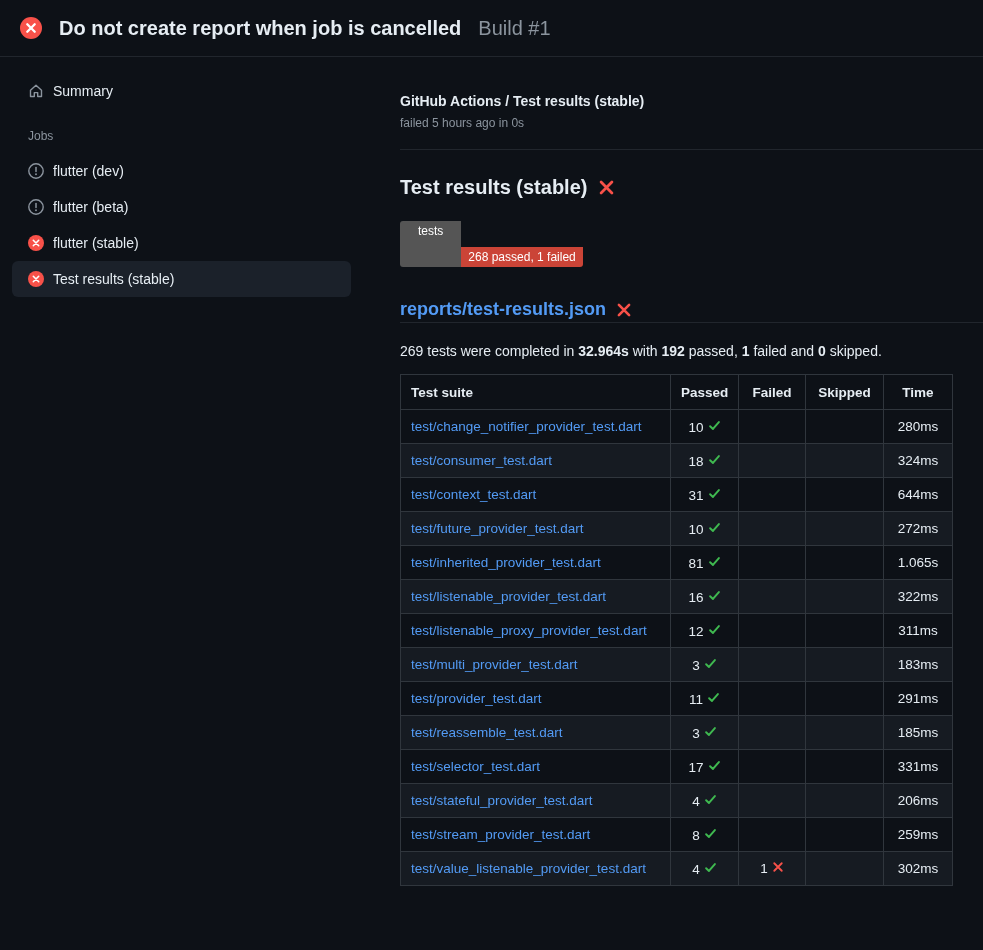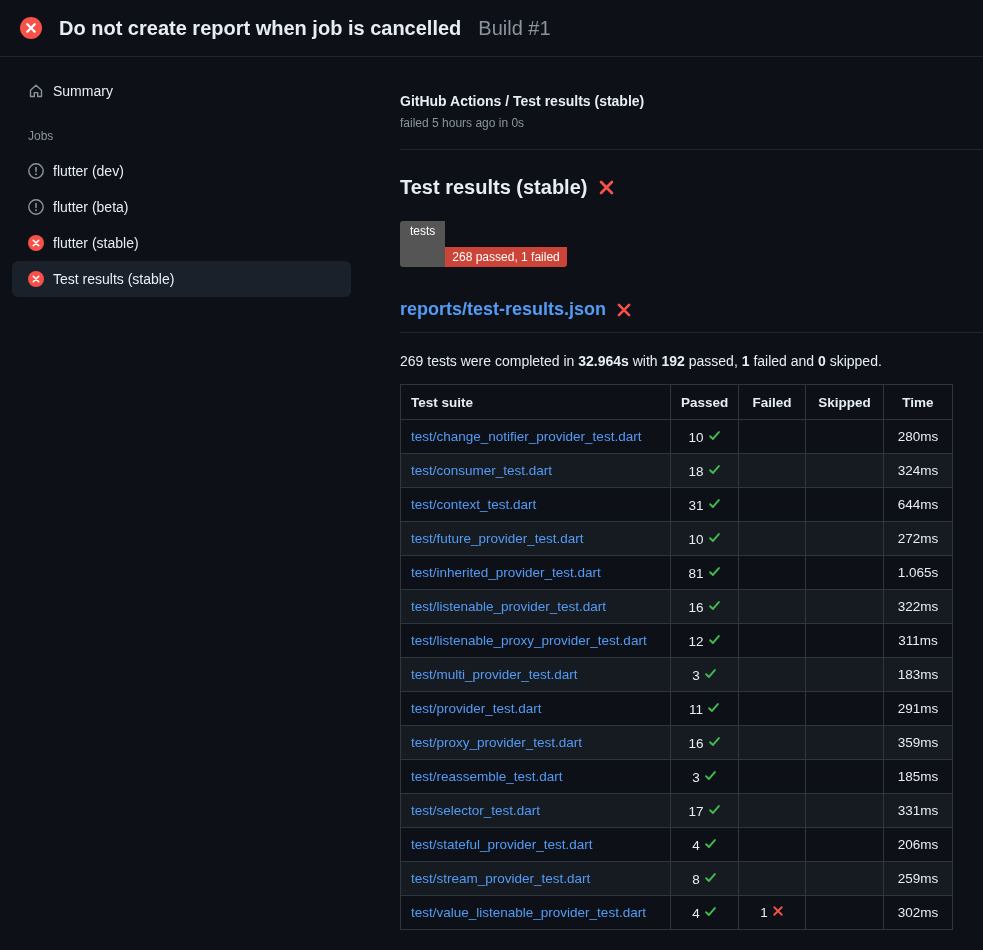--- a/index.html
+++ b/index.html
@@ -32,24 +32,24 @@
 
   .main { flex:1; padding:36px 0 0 20px; }
   .breadcrumb { font-size:14px; font-weight:700; }
   .run-meta { margin-top:7px; font-size:12px; color:#8b949e; }
   .divider { margin-top:19px; border-top:1px solid #21262d; }
   .section-title {
     margin:26px 0 0; font-size:20px; font-weight:700;
     display:flex; align-items:center; gap:11px;
   }
   .badge { margin-top:22px; display:inline-flex; font-size:12px; line-height:1; border-radius:3px; overflow:hidden; }
-  .badge-label { background:#555555; color:#ffffff; padding:4px 10px; }
+  .badge-label { background:#555555; color:#ffffff; padding:4px 18px; }
   .badge-value { background:#cb4437; color:#ffffff; padding:4px 7px;margin-top:26px; }
   .report-heading {
-    margin:32px 0 0; padding-bottom:12px; border-bottom:1px solid #21262d;
+    margin:32px 0 0; padding-bottom:2px; border-bottom:1px solid #21262d;
     font-size:18px; font-weight:700; display:flex; align-items:center; gap:10px;
   }
   .report-link { color:#539bf5; text-decoration:none; }
   .summary-line { margin:20px 0 0; font-size:14px; color:#e6edf3; }
   .summary-line b { font-weight:700; }
 
   .results-table {
     margin-top:15px; border-collapse:collapse; table-layout:fixed;
     width:552px; font-size:13.5px;
   }
@@ -270,31 +270,20 @@
             <td class="col-num"><span class="cnt">11</span><span class="ic">
                 <svg width="13" height="13" viewBox="0 0 16 16">
                   <path d="M2.6 8.9l3.5 3.4 7.3-8.6" fill="none" stroke="#3fb950" stroke-width="2.4" stroke-linecap="round" stroke-linejoin="round"></path>
                 </svg>
               </span></td>
             <td class="col-num"></td>
             <td class="col-num"></td>
             <td class="col-time"><span>291ms</span></td>
           </tr>
           <tr>
-            <td class="col-suite"><a href="#">test/proxy_provider_test.dart</a></td>
-            <td class="col-num"><span class="cnt">16</span><span class="ic">
-                <svg width="13" height="13" viewBox="0 0 16 16">
-                  <path d="M2.6 8.9l3.5 3.4 7.3-8.6" fill="none" stroke="#3fb950" stroke-width="2.4" stroke-linecap="round" stroke-linejoin="round"></path>
-                </svg>
-              </span></td>
-            <td class="col-num"></td>
-            <td class="col-num"></td>
-            <td class="col-time"><span>359ms</span></td>
-          </tr>
-          <tr>
             <td class="col-suite"><a href="#">test/reassemble_test.dart</a></td>
             <td class="col-num"><span class="cnt">3</span><span class="ic">
                 <svg width="13" height="13" viewBox="0 0 16 16">
                   <path d="M2.6 8.9l3.5 3.4 7.3-8.6" fill="none" stroke="#3fb950" stroke-width="2.4" stroke-linecap="round" stroke-linejoin="round"></path>
                 </svg>
               </span></td>
             <td class="col-num"></td>
             <td class="col-num"></td>
             <td class="col-time"><span>185ms</span></td>
           </tr>

